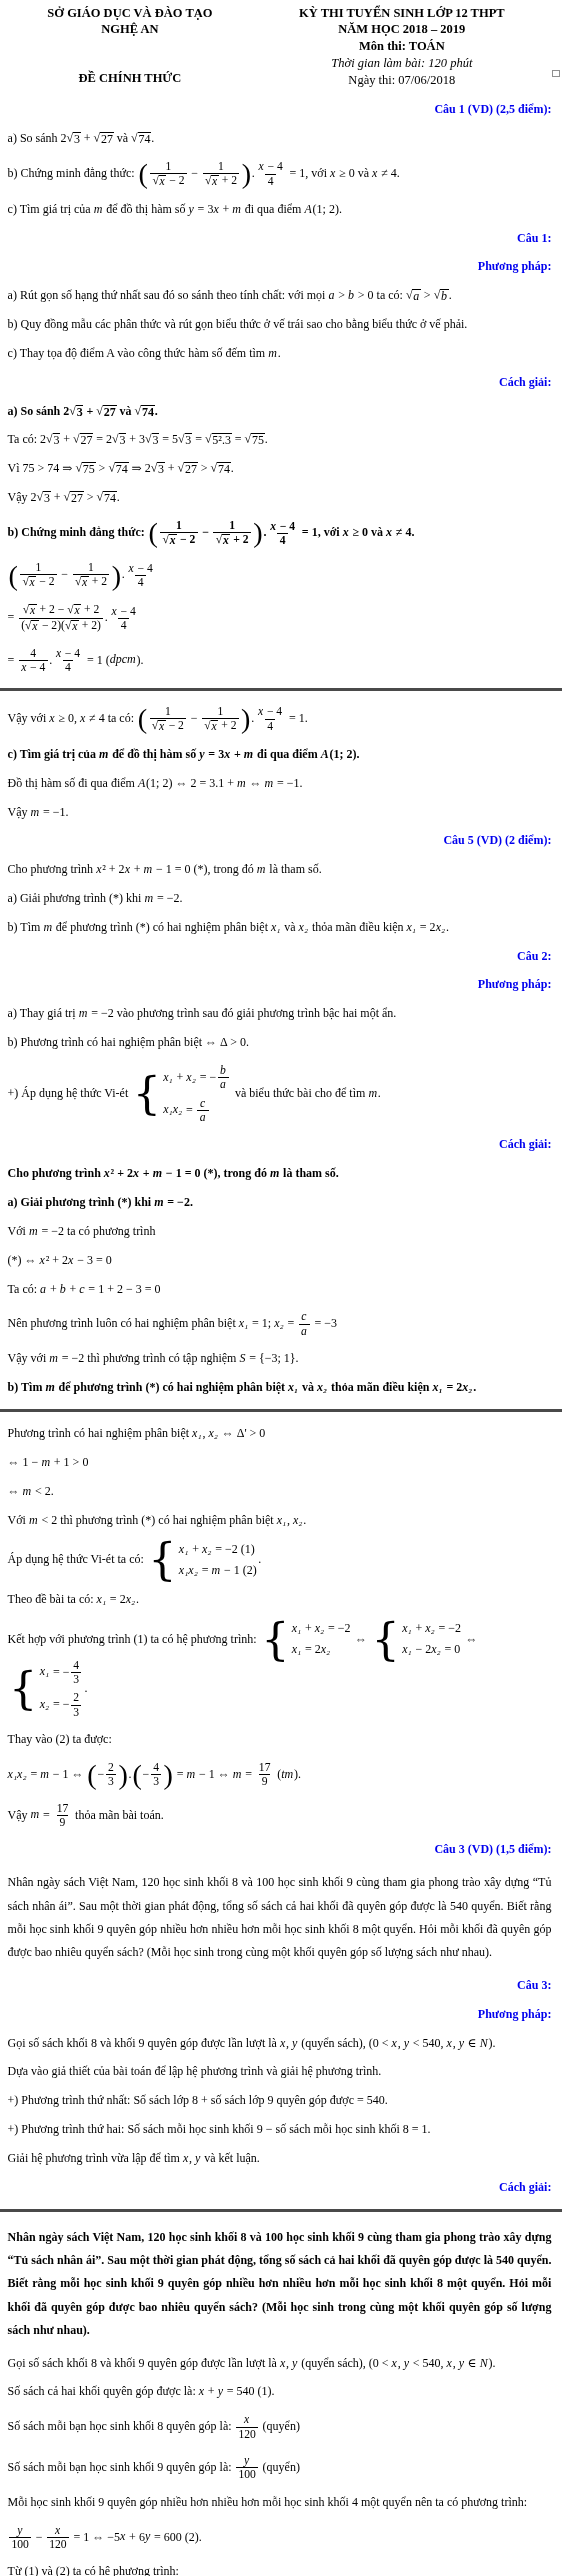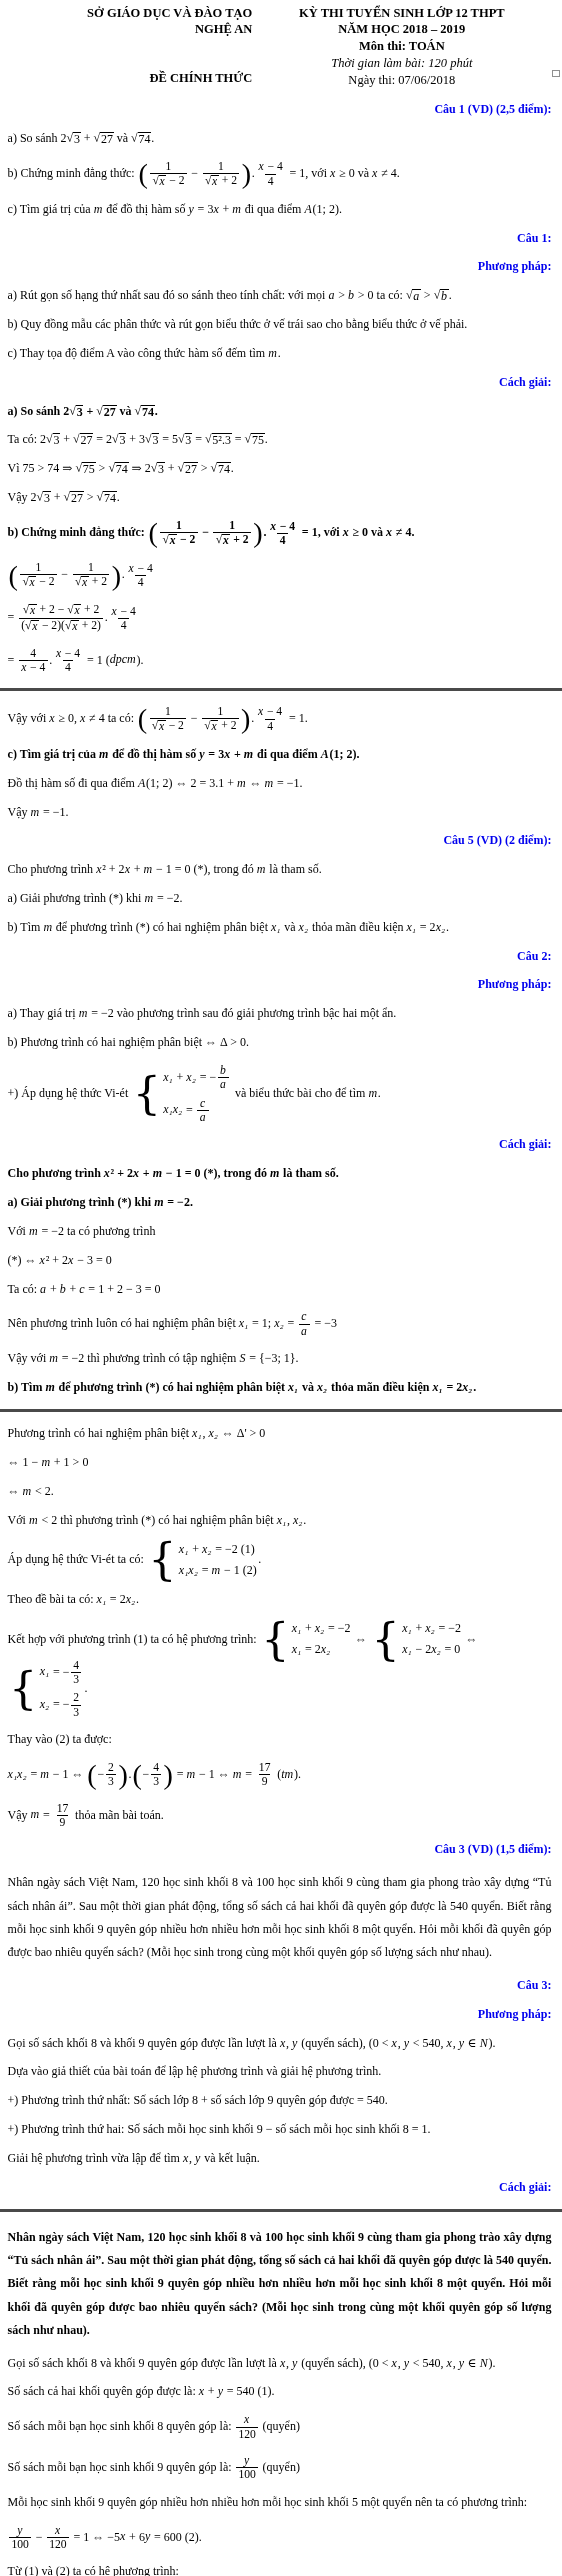--- a/index.html
+++ b/index.html
@@ -5,21 +5,21 @@
   :root { --accent:#0000EE; --divider:#4a4a4a; }
   html,body { margin:0; padding:0; background:#ffffff; }
   body {
     width:562px;
     font-family:"Liberation Serif","DejaVu Serif",serif;
     font-size:12px; color:#000;
   }
   .page { position:relative; width:562px; min-height:2576px; padding:4.5px 10.6px 18px 7.6px; box-sizing:border-box; }
   
   .hd { display:flex; margin-bottom:10.6px; }
-  .hd-left { width:45%; text-align:right; font-weight:bold; }
+  .hd-left { width:45%; text-align:center; font-weight:bold; }
   .hd-right { width:55%; text-align:center; }
   .hd-line { line-height:1.35; font-size:12.5px; }
   .b { font-weight:bold; }
   .it { font-style:italic; font-weight:normal; }
   .rg { font-weight:normal; }
   .hl-gap { height:32px; }
   .glyphbox { position:absolute; top:70px; right:2.3px; width:5.3px; height:5.3px; border:0.8px solid #909090; }
   
   .blk { margin:13px 0; line-height:1.32; }
   .heading { color:var(--accent); font-weight:bold;text-align:right; }
@@ -338,21 +338,21 @@
       <div class="blk para">Gọi số sách khối 8 và khối 9 quyên góp được lần lượt là <i>x</i>, <i>y</i>  (quyển sách), (0 &lt; <i>x</i>, <i>y</i> &lt; 540, <i>x</i>, <i>y</i> ∈ <i>N</i>).</div>
       <div class="blk para">Số sách cả hai khối quyên góp được là: <i>x</i> + <i>y</i> = 540   (1).</div>
       <div class="blk para">Số sách mỗi bạn học sinh khối 8 quyên góp là: <span class="frac">
           <span class="num"><i>x</i></span>
           <span class="den">120</span>
         </span>  (quyển)</div>
       <div class="blk para">Số sách mỗi bạn học sinh khối 9 quyên góp là: <span class="frac">
           <span class="num"><i>y</i></span>
           <span class="den">100</span>
         </span>  (quyển)</div>
-      <div class="blk para">Mỗi học sinh khối 9 quyên góp nhiều hơn nhiều hơn mỗi học sinh khối 5 một quyển nên ta có phương trình:</div>
+      <div class="blk para">Mỗi học sinh khối 9 quyên góp nhiều hơn nhiều hơn mỗi học sinh khối 4 một quyển nên ta có phương trình:</div>
       <div class="blk para"><span class="frac">
           <span class="num"><i>y</i></span>
           <span class="den">100</span>
         </span> − <span class="frac">
           <span class="num"><i>x</i></span>
           <span class="den">120</span>
         </span> = 1 ⇔ −5<i>x</i> + 6<i>y</i> = 600   (2).</div>
       <div class="blk para">Từ (1) và (2) ta có hệ phương trình:</div>
     </div>
 </div>

